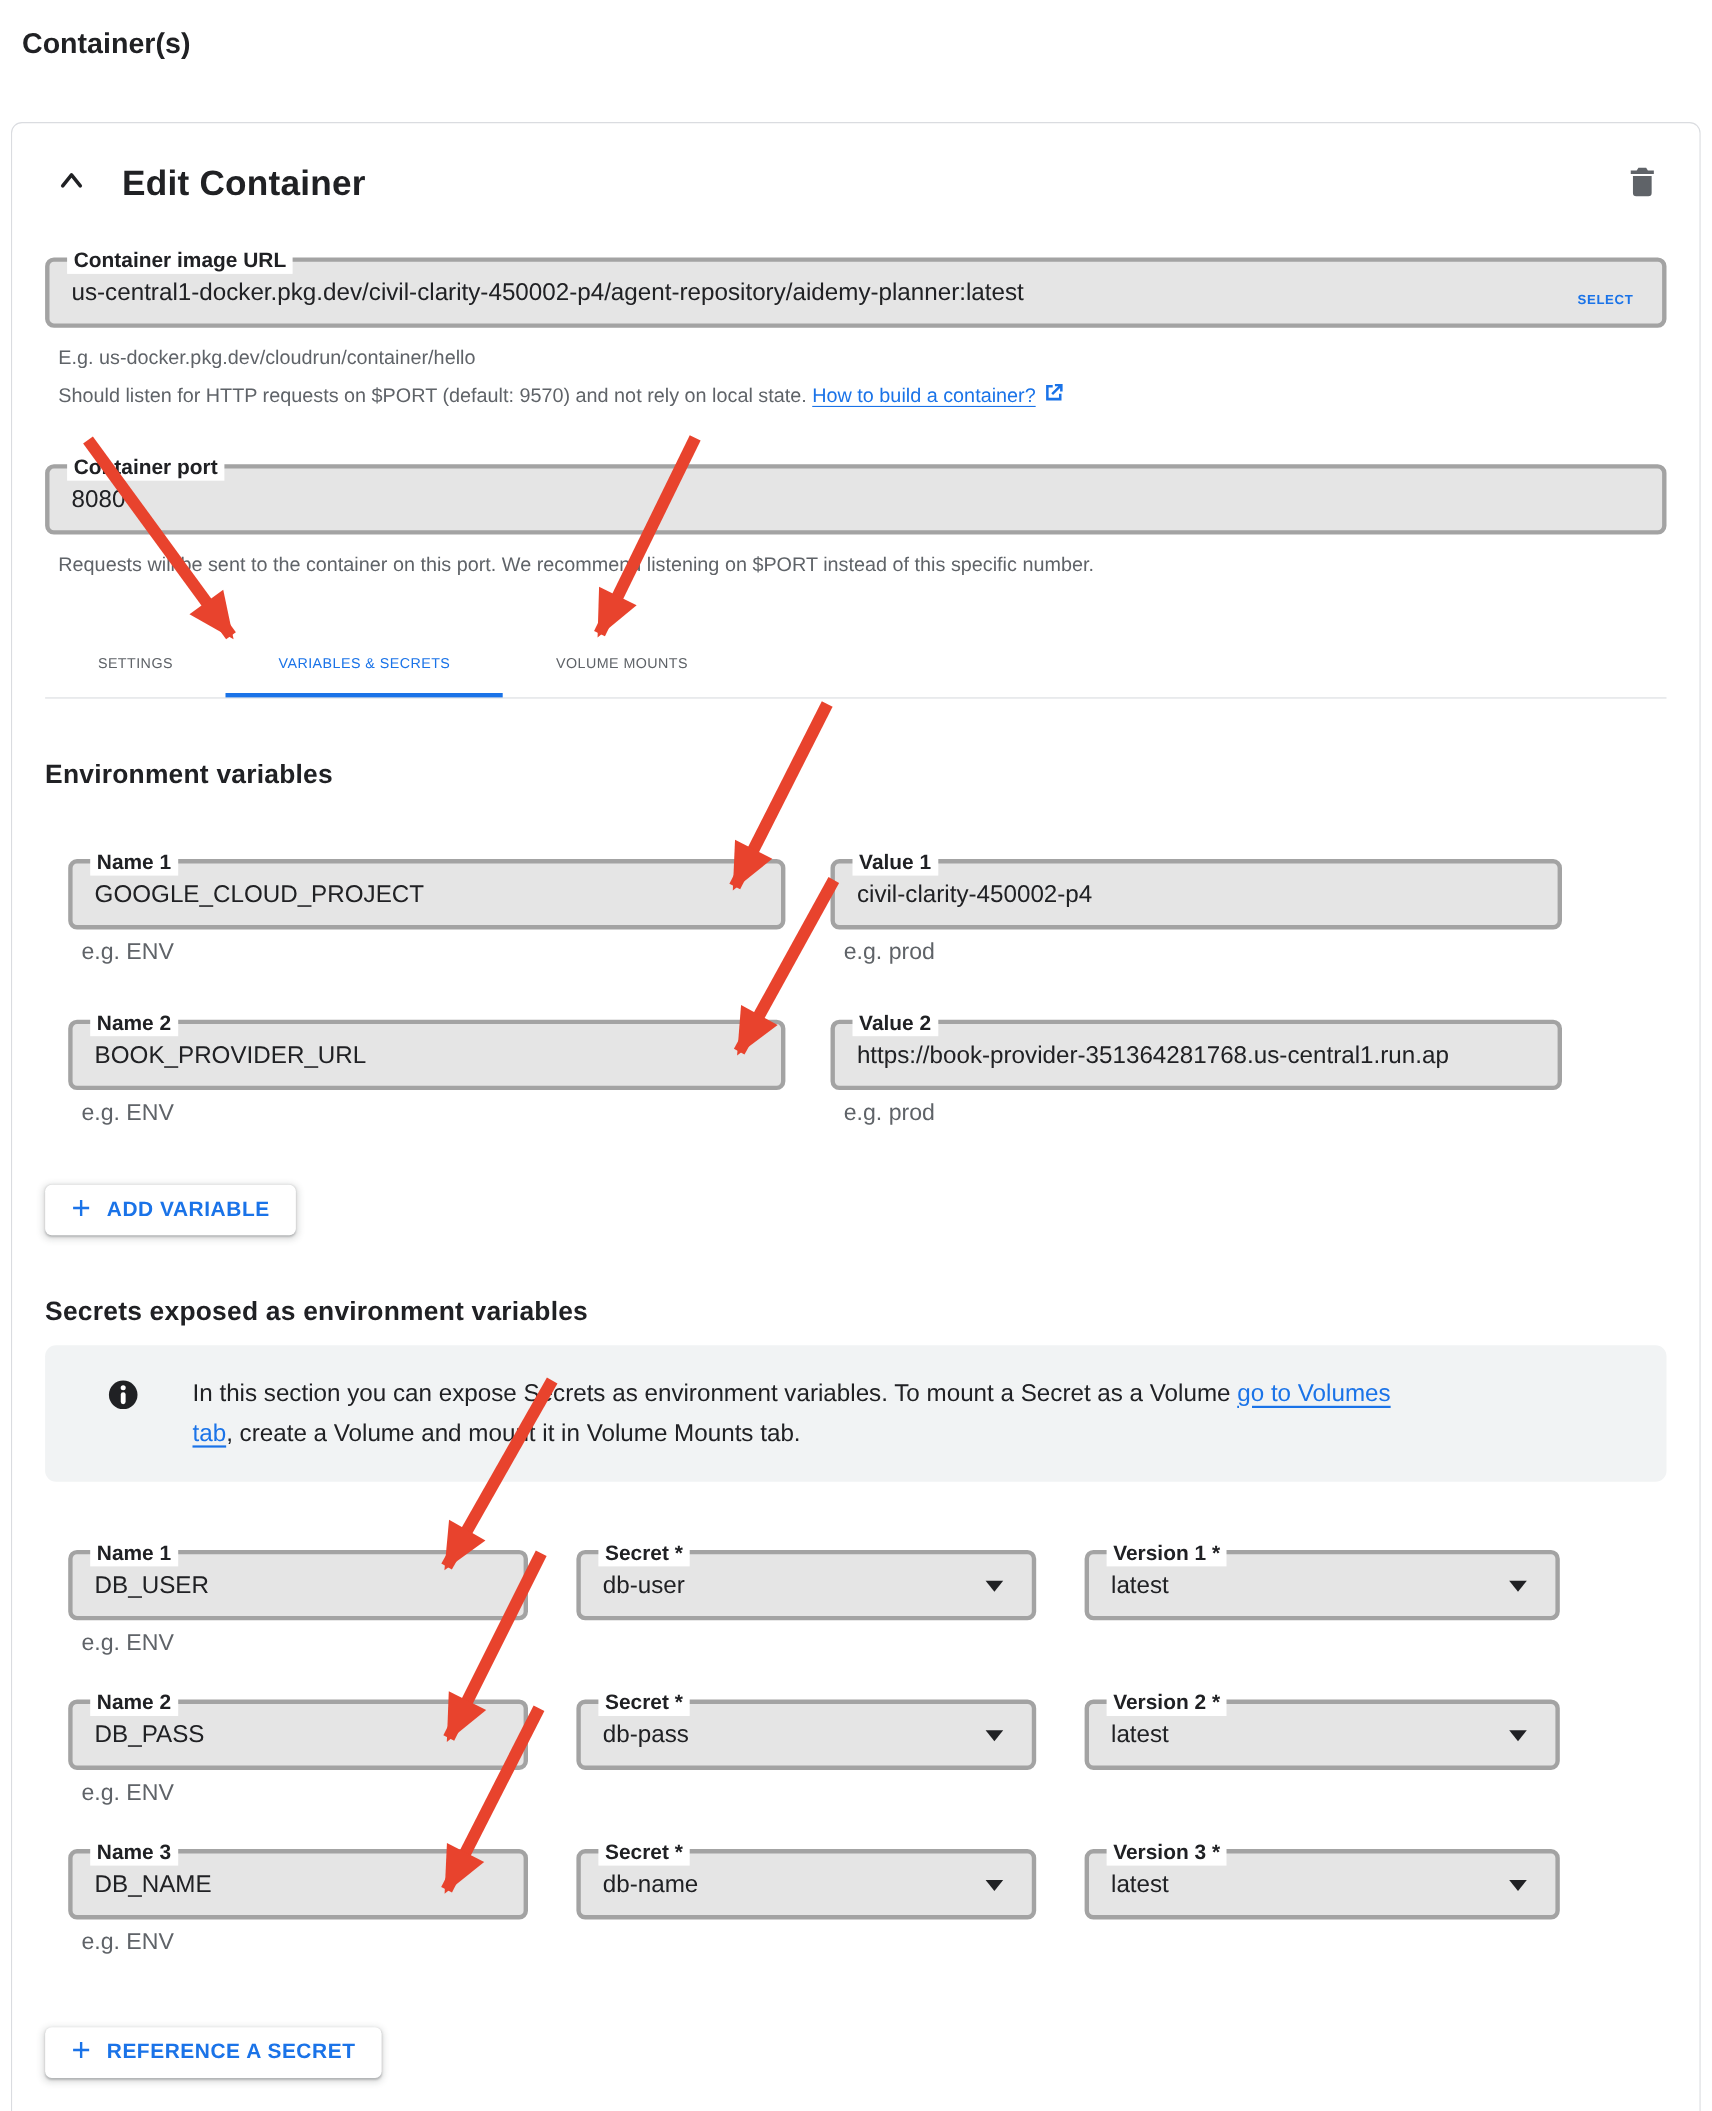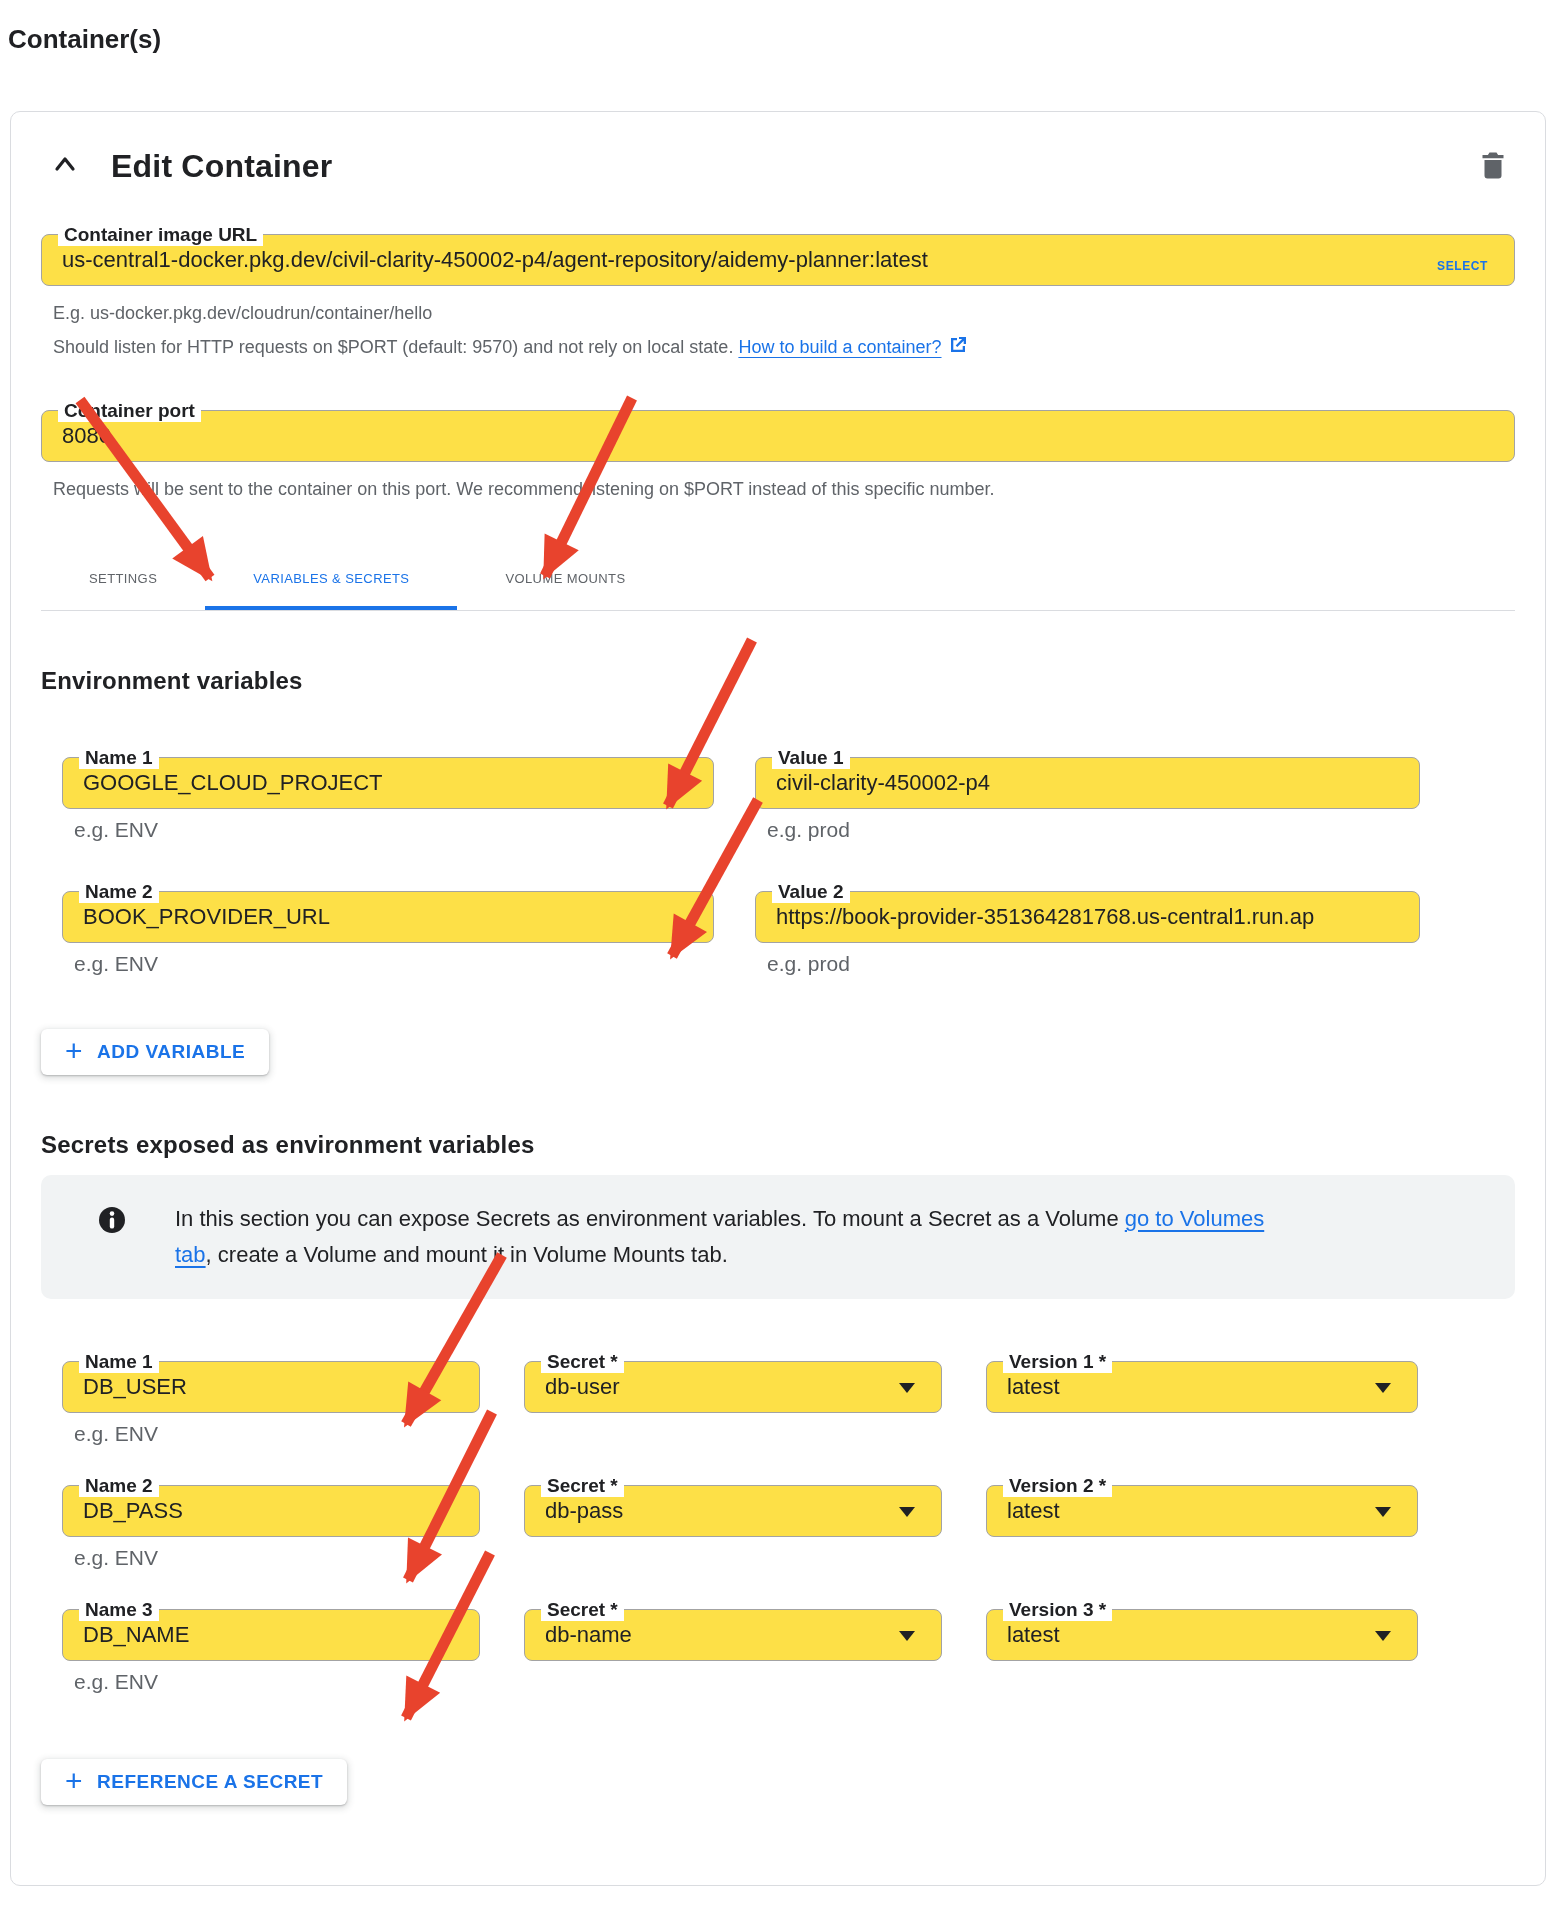--- a/index.html
+++ b/index.html
@@ -1,31 +1,31 @@
 <!DOCTYPE html>
 <html><head>
 <meta charset="utf-8">
 <style>
   * { margin:0; padding:0; box-sizing:border-box; }
   html,body { width:1556px; height:1919px; background:#fff; overflow:hidden;
     font-family:"Liberation Sans","DejaVu Sans",sans-serif; color:#202124; }
-  .page-title { padding:24px 0 0 8px; font-size:26px; font-weight:700; }
+  .page-title { padding:24px 0 0 20px; font-size:26px; font-weight:700; }
 
   .card { margin:56px 10px 0 10px; border:1px solid #dadce0; border-radius:10px;
     padding:26px 30px 80px 30px; background:#fff; }
 
   .card-header { display:flex; align-items:center; height:56px; }
   .icon-btn { background:none; border:none; cursor:pointer; display:flex; align-items:center; justify-content:center; }
   .collapse-btn { width:44px; height:44px; margin-left:2px; }
   .card-title { font-size:32px; font-weight:700; margin-left:24px; letter-spacing:0.2px; }
   .trash-btn { margin-left:auto; width:44px; height:44px; }
 
   
-  .ofield { position:relative; border:1px solid #a3a3a3; border-radius:8px; height:52px;
-    background:#fde047; }
+  .ofield { position:relative; border:4px solid #a3a3a3; border-radius:8px; height:64px;
+    background:#e5e5e5; }
   .ofield .flabel { position:absolute; top:-11px; left:16px; background:#fff; padding:0 6px;
     font-size:19px; font-weight:700; color:#202124; white-space:nowrap; line-height:22px; }
   .ofield .fvalue { position:absolute; left:0; right:0; top:0; bottom:0; display:flex; align-items:center;
     padding:0 20px; font-size:22px; color:#202124; white-space:nowrap; overflow:hidden; }
   .full { margin-left:0; width:100%; }
   .url-field .fvalue { right:170px; }
   .select-action { position:absolute; right:26px; top:12px; bottom:0; display:flex; align-items:center;
     font-size:12px; font-weight:700; color:#1a73e8; letter-spacing:0.6px; cursor:pointer; background:none; border:none; }
 
   .helper { margin:10px 0 0 12px; font-size:18px; line-height:34px; color:#5f6368; }

